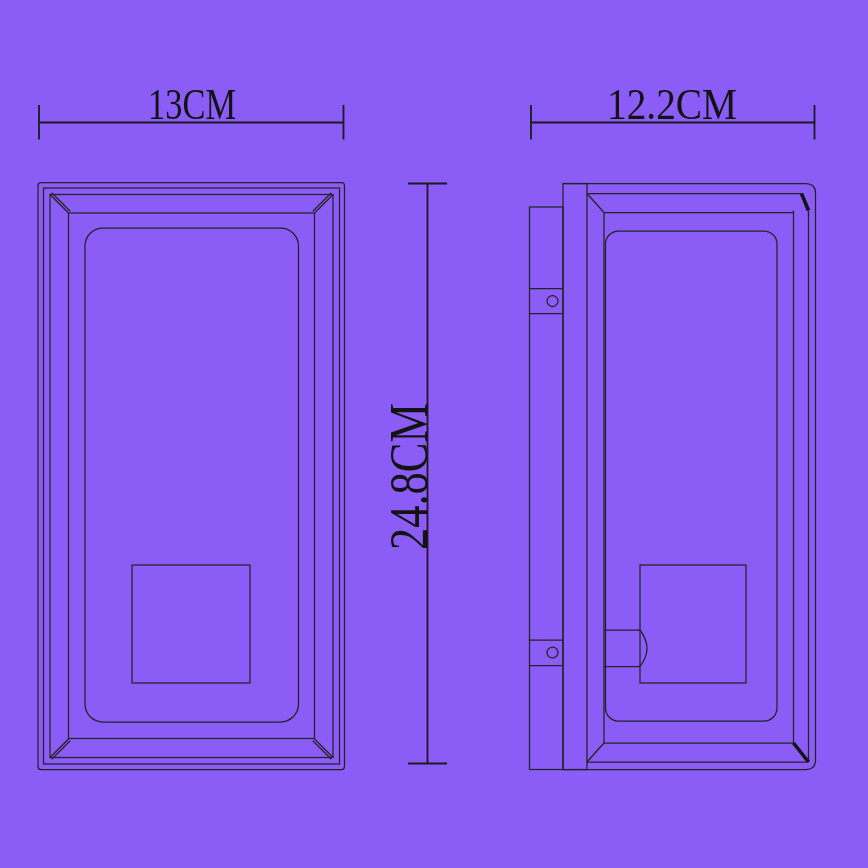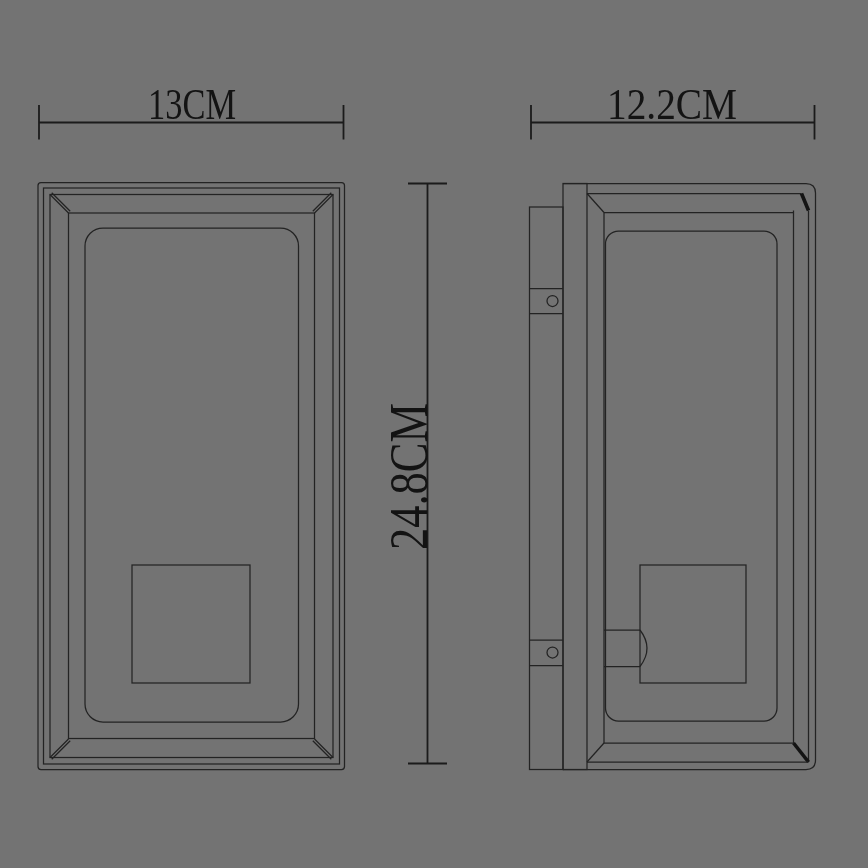--- a/index.html
+++ b/index.html
@@ -4,21 +4,21 @@
 <style>
   html, body {
     margin: 0;
     padding: 0;
     background: #ffffff;
   }
   .stage {
     position: relative;
     width: 868px;
     height: 868px;
-    background: #737373;
+    background: #8b5cf6;
     overflow: hidden;
   }
   svg {
     display: block;
   }
   .draw {
     fill: none;
     stroke: #232323;
     stroke-width: 1.25;
     stroke-linecap: butt;

